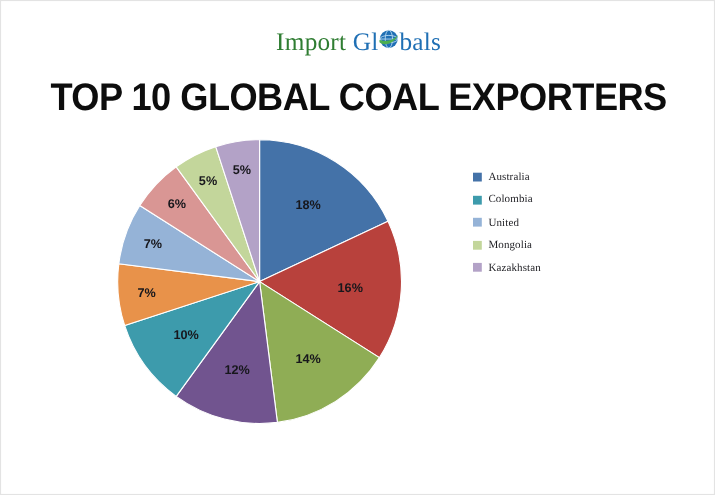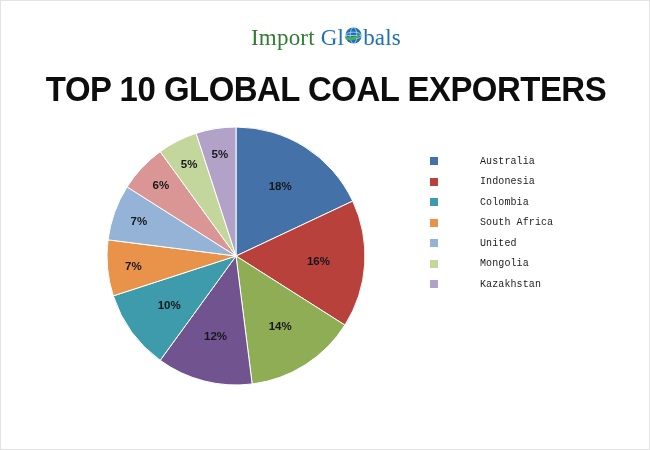--- a/index.html
+++ b/index.html
@@ -89,26 +89,25 @@
     align-items: center;
     height: 20.5px;
   }
   .legend-swatch {
     width: 8px;
     height: 8px;
     flex: 0 0 8px;
     margin-right: 6px;
   }
   .legend-label {
-    font-family: Liberation Mono, monospace;
+    font-family: Liberation Serif, serif;
     font-size: 10px;
     color: #1d1d22;
     white-space: nowrap;
     letter-spacing: 0.1px;
-    margin-left: 36px;
   }
 </style>
 </head>
 <body>
 
 <div id="canvas">
 
   <div id="logo">
     <span class="logo-text logo-import">Import</span><span class="logo-text">&nbsp;</span><span class="logo-text logo-gl">Gl</span><span class="globe-wrap"><svg width="19" height="19" viewBox="0 0 40 40">
         <circle cx="20" cy="20" r="17" fill="#1f6fb4"></circle>
@@ -149,30 +148,22 @@
         </g>
     </svg>
   </div>
 
   <div id="legend">
       <div class="legend-row">
         <span class="legend-swatch" style="background: rgb(68, 114, 168);"></span>
         <span class="legend-label">Australia</span>
       </div>
       <div class="legend-row">
-        <span class="legend-swatch" style="background: rgb(184, 65, 60);"></span>
-        <span class="legend-label">Indonesia</span>
-      </div>
-      <div class="legend-row">
         <span class="legend-swatch" style="background: rgb(61, 155, 172);"></span>
         <span class="legend-label">Colombia</span>
-      </div>
-      <div class="legend-row">
-        <span class="legend-swatch" style="background: rgb(232, 146, 74);"></span>
-        <span class="legend-label">South Africa</span>
       </div>
       <div class="legend-row">
         <span class="legend-swatch" style="background: rgb(149, 179, 215);"></span>
         <span class="legend-label">United</span>
       </div>
       <div class="legend-row">
         <span class="legend-swatch" style="background: rgb(195, 214, 155);"></span>
         <span class="legend-label">Mongolia</span>
       </div>
       <div class="legend-row">

